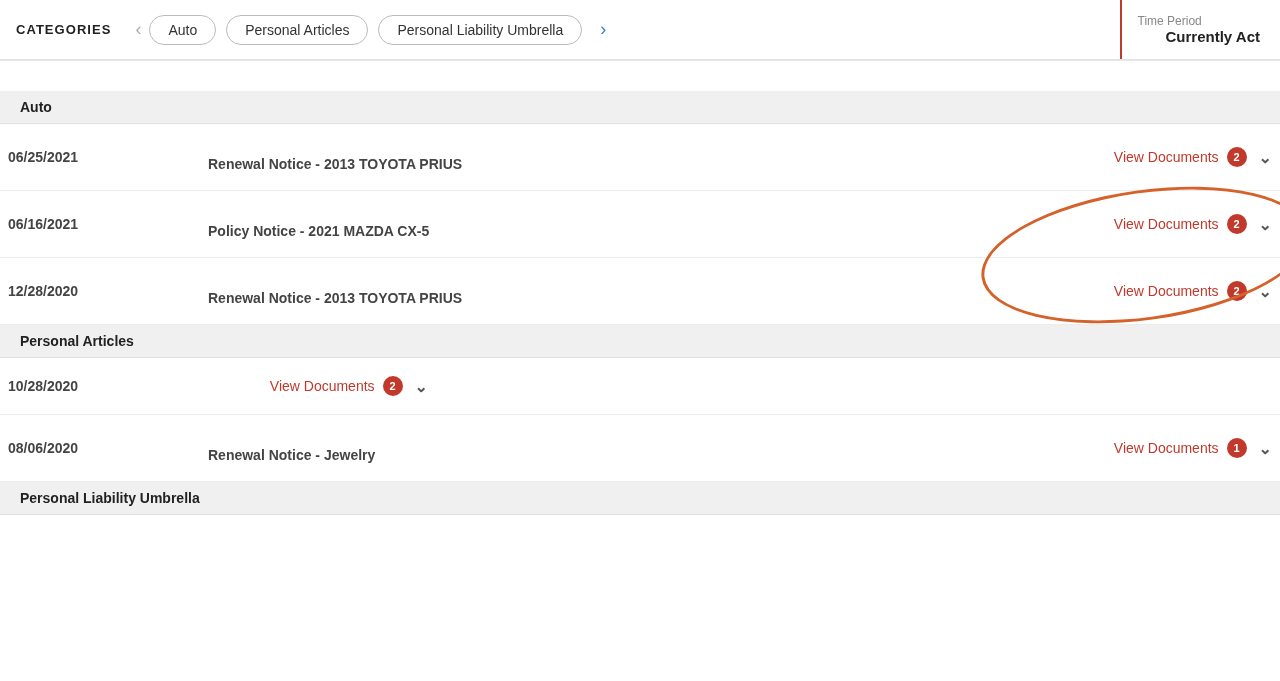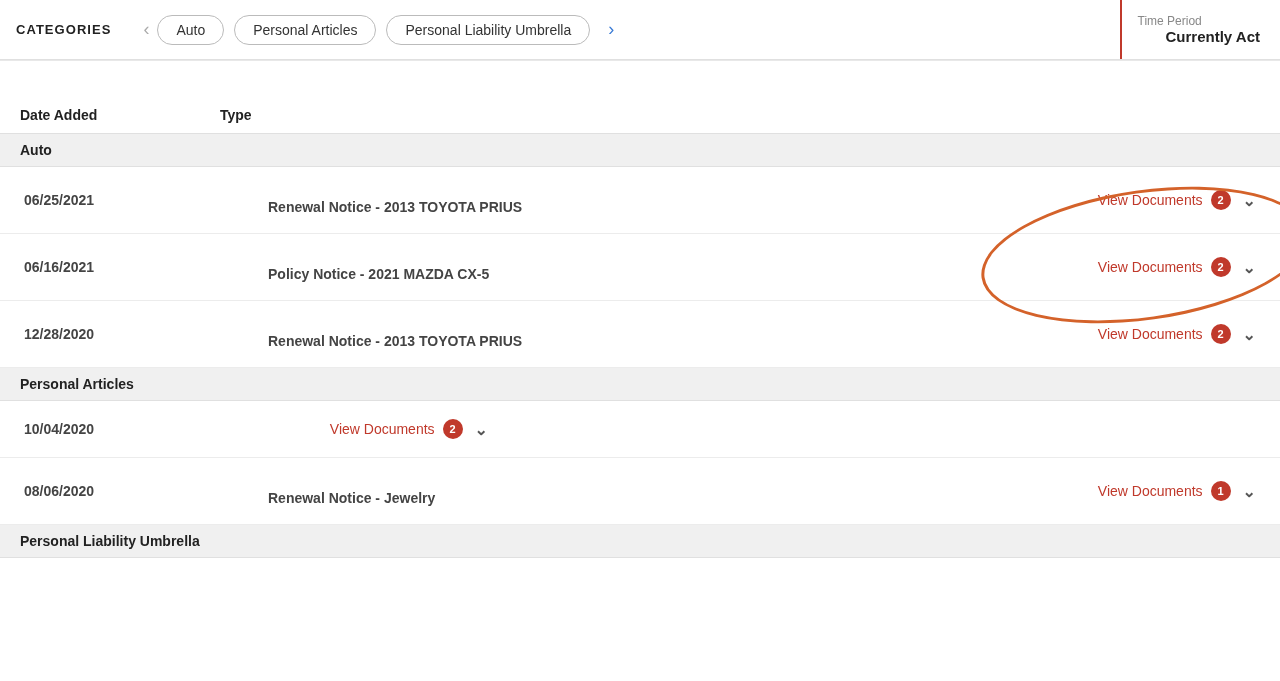--- a/index.html
+++ b/index.html
@@ -12,21 +12,21 @@
       padding: 12px 16px;
       border-bottom: 1px solid #e0e0e0;
       position: relative;
       min-height: 60px;
     }
     .categories-label {
       font-size: 13px;
       font-weight: 700;
       letter-spacing: 0.08em;
       color: #222;
-      margin-right: 24px;
+      margin-right: 16px;
       text-transform: uppercase;
     }
     .nav-arrow {
       background: none;
       border: none;
       cursor: pointer;
       font-size: 18px;
       color: #aaa;
       padding: 4px 8px;
     }
@@ -97,24 +97,23 @@
       font-size: 14px;
       font-weight: 600;
       color: #222;
       border-bottom: 1px solid #e0e0e0;
     }
 
     
     .data-row {
       display: flex;
       align-items: center;
-      padding: 18px 24px;
+      padding: 18px 8px;
       border-bottom: 1px solid #ececec;
       position: relative;
-      gap: 44px;
     }
     .data-row .col-date { font-size: 14px; color: #444; }
     .data-row .col-type { font-size: 14px; color: #444; margin-top: 14px; }
     .data-row .col-action {
       display: flex;
       align-items: center;
       justify-content: flex-end;
       gap: 8px;
     }
     .view-docs-link {
@@ -175,25 +174,20 @@
       <span class="time-period-label">Time Period</span>
       <span class="time-period-value">Currently Act</span>
     </div>
   </div>
 
   <hr class="section-divider">
   <div style="height:30px;"></div>
 
   <div class="table-container">
 
-    <div class="table-header-row">
-      <div class="col-date">Date Added</div>
-      <div class="col-type">Type</div>
-      <div class="col-action"></div>
-    </div>
 
     <div class="section-group-header">Auto</div>
 
     <div class="data-row">
       <div class="col-date">06/25/2021</div>
       <div class="col-type">Renewal Notice - 2013 TOYOTA PRIUS</div>
       <div class="col-action">
         <a class="view-docs-link">View Documents</a>
         <span class="badge">2</span>
         <span class="chevron-down">⌄</span>
@@ -216,21 +210,21 @@
       <div class="col-action">
         <a class="view-docs-link">View Documents</a>
         <span class="badge">2</span>
         <span class="chevron-down">⌄</span>
       </div>
     </div>
 
     <div class="section-group-header">Personal Articles</div>
 
     <div class="data-row">
-      <div class="col-date">10/04/2020</div>
+      <div class="col-date">10/28/2020</div>
       <div class="col-action">
         <a class="view-docs-link">View Documents</a>
         <span class="badge">2</span>
         <span class="chevron-down">⌄</span>
       </div>
     </div>
 
     <div class="data-row">
       <div class="col-date">08/06/2020</div>
       <div class="col-type">Renewal Notice - Jewelry</div>

